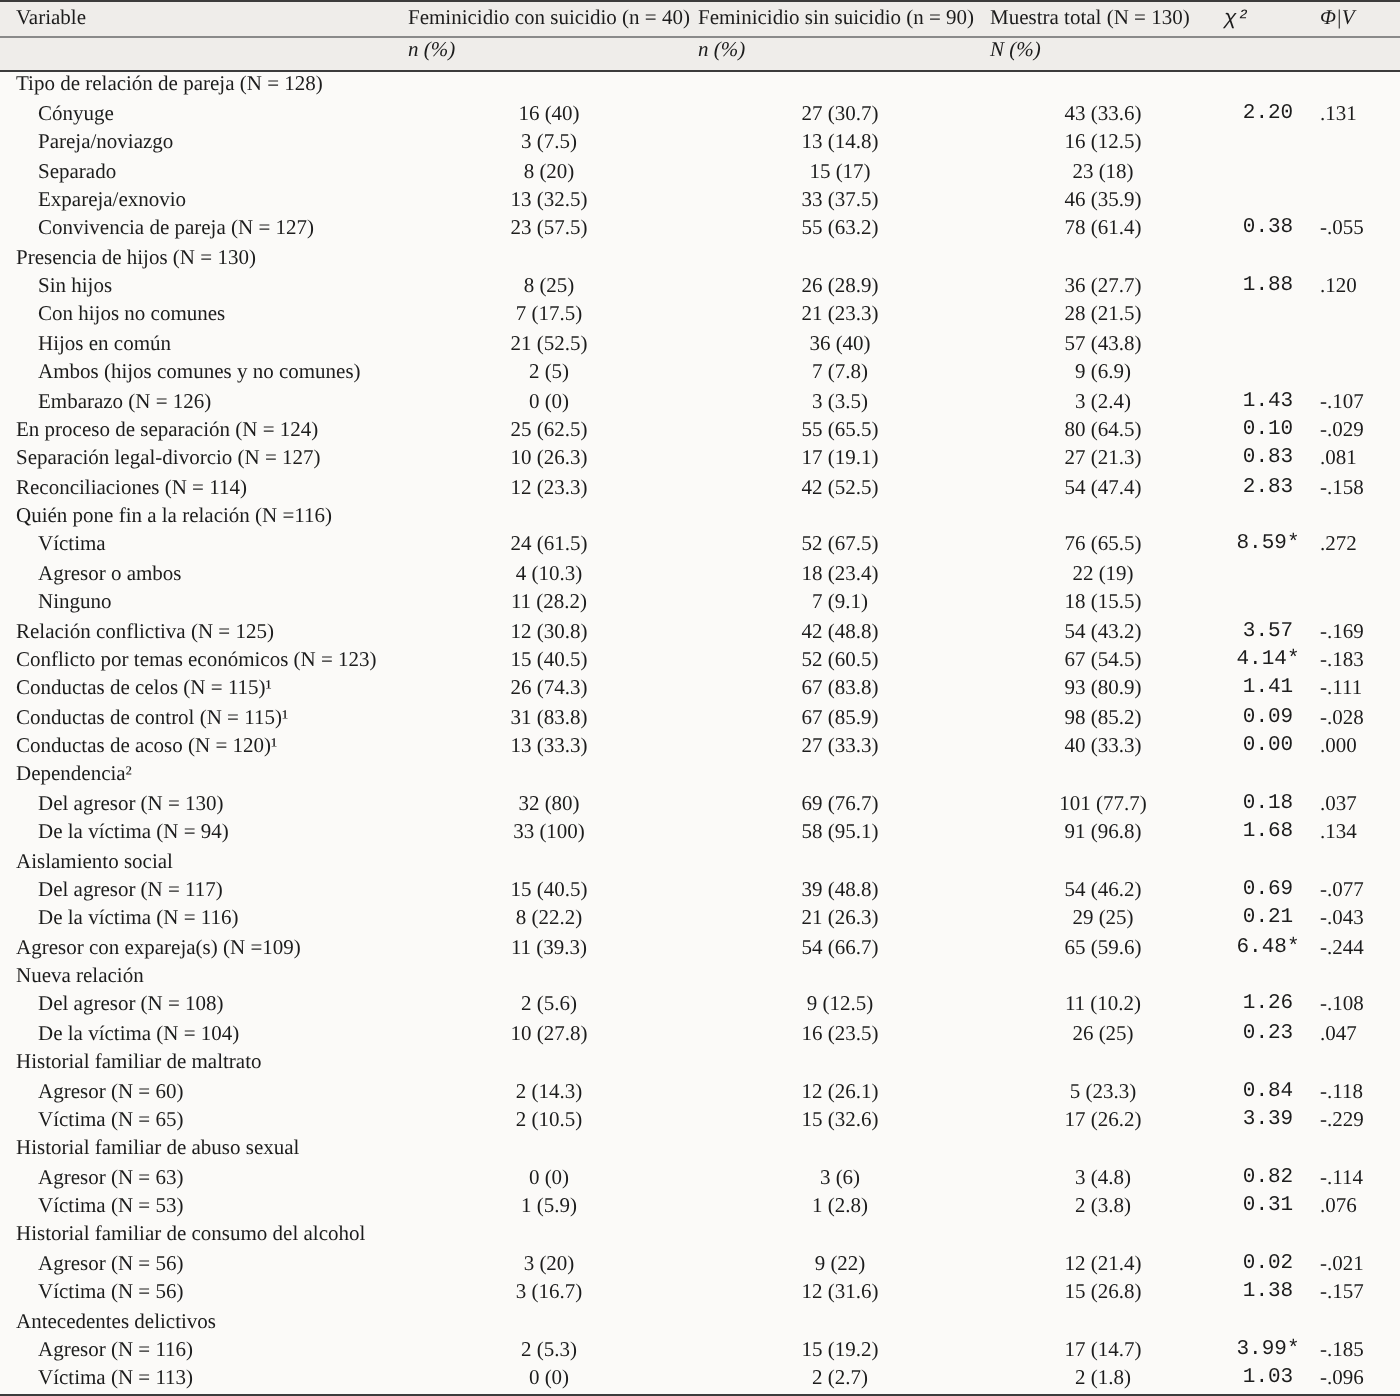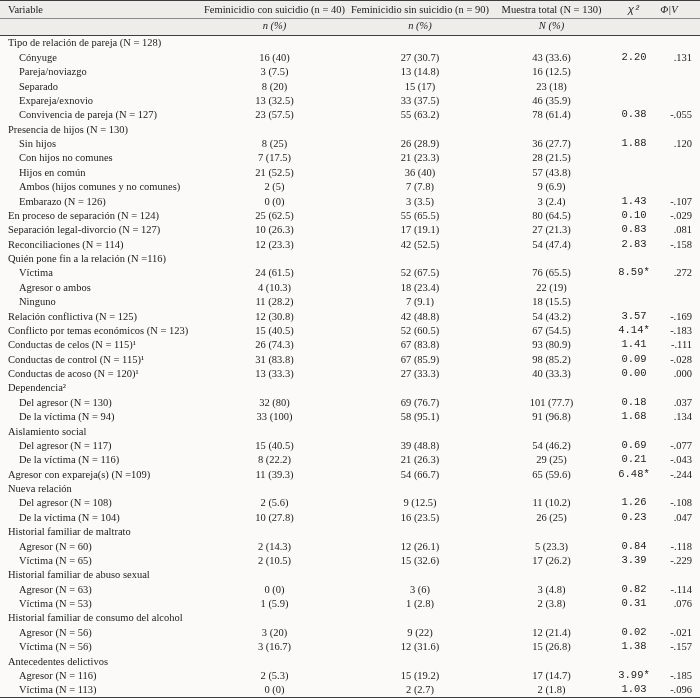--- a/index.html
+++ b/index.html
@@ -30,23 +30,23 @@
     padding: 1.4px 2px;
     line-height: 11.6px;
     vertical-align: middle;
     white-space: nowrap;
     overflow: hidden;
   }
   .c-var  { text-align: left; padding-left: 8px; }
   .c-var.ind { padding-left: 19px; }
   .c-num  { text-align: center; }
   .c-chi  { text-align: center; font-family: Liberation Mono, monospace; }
-  .c-phi  { text-align: right; padding-right: 8px; }
-  thead .c-num, thead .c-chi { text-align: center; }
-  thead .c-phi { text-align: center; padding-right: 22px; }
+  .c-phi  { padding-right: 8px; }
+  thead .c-num, thead .c-chi { text-align: left; }
+  thead .c-phi { text-align: left; padding-right: 22px; }
   .it { font-style: italic; }
 </style>
 </head>
 <body>
 
 <table>
   <colgroup>
     <col style="width:202px">
     <col style="width:145px">
     <col style="width:146px">

